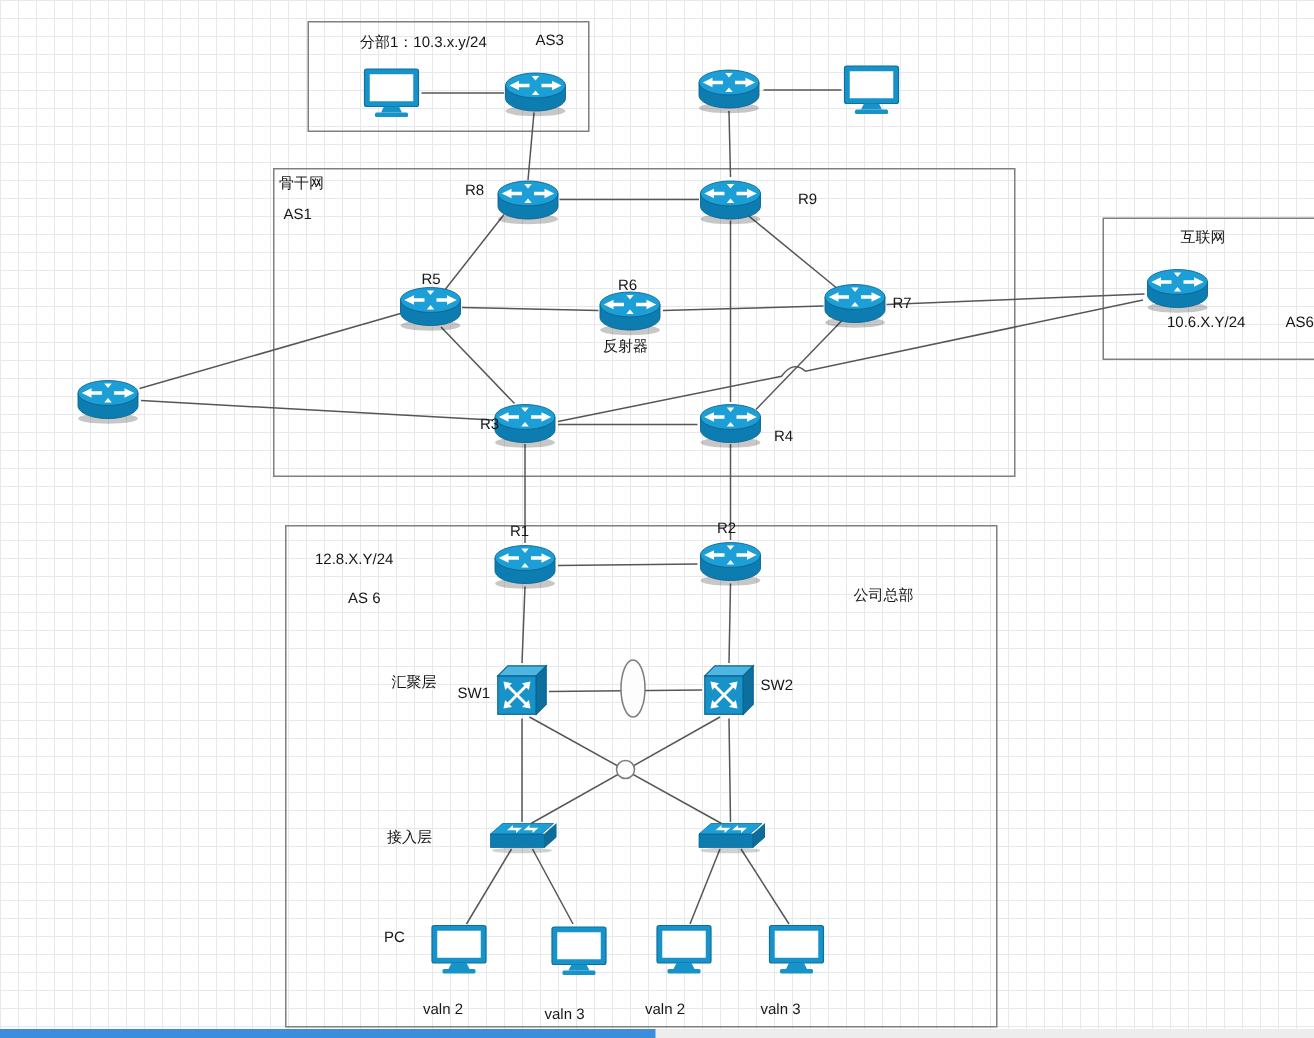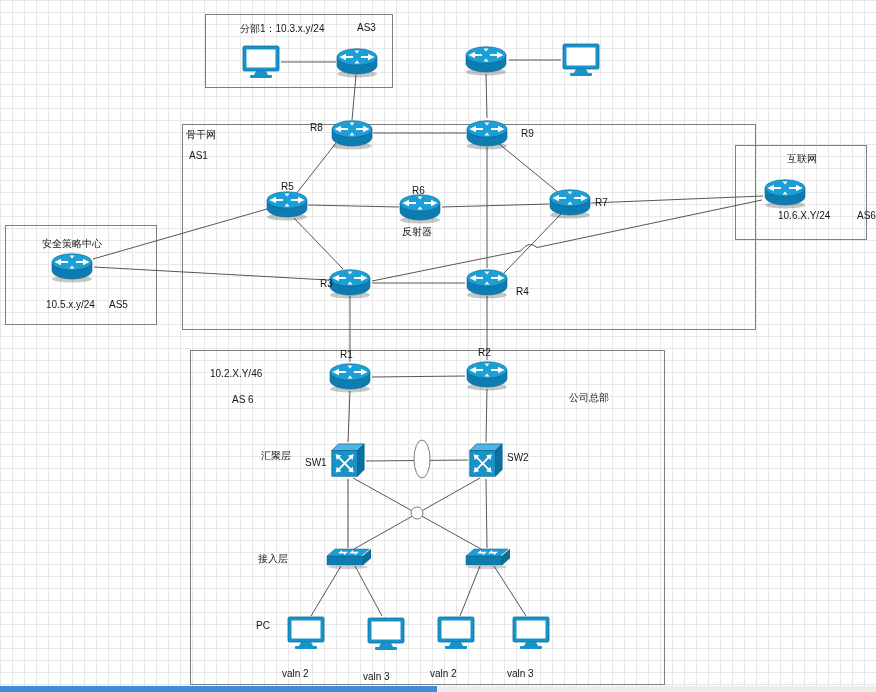--- a/index.html
+++ b/index.html
@@ -70,39 +70,34 @@
 </svg>
 
 <div id="canvas">
 
   <div class="gbox" style="left:205px;top:14px;width:188px;height:74px">
     <span class="lbl" style="left:34px;top:7px">分部1：10.3.x.y/24</span>
     <span class="lbl" style="left:151px;top:6px">AS3</span>
   </div>
 
 
-  <div class="gbox" style="left:182px;top:124px;width:574px;height:206px">
+  <div class="gbox" style="left:182px;top:112px;width:495px;height:206px">
     <span class="lbl" style="left:3px;top:3px">骨干网</span>
     <span class="lbl" style="left:6px;top:24px">AS1</span>
   </div>
 
-  <div class="gbox" style="left:735px;top:145px;width:132px;height:95px">
+  <div class="gbox" style="left:735px;top:145px;width:142px;height:95px">
     <span class="lbl" style="left:51px;top:6px">互联网</span>
     <span class="lbl" style="left:42px;top:63px">10.6.X.Y/24</span>
     <span class="lbl" style="left:121px;top:63px">AS6</span>
   </div>
 
-  <div class="gbox" style="left:5px;top:225px;width:152px;height:100px">
-    <span class="lbl" style="left:36px;top:11px">安全策略中心</span>
-    <span class="lbl" style="left:40px;top:72px">10.5.x.y/24</span>
-    <span class="lbl" style="left:103px;top:72px">AS5</span>
-  </div>
 
   <div class="gbox" style="left:190px;top:350px;width:475px;height:335px">
-    <span class="lbl" style="left:19px;top:16px">10.2.X.Y/46</span>
+    <span class="lbl" style="left:19px;top:16px">12.8.X.Y/24</span>
     <span class="lbl" style="left:41px;top:42px">AS 6</span>
     <span class="lbl" style="left:378px;top:40px">公司总部</span>
     <span class="lbl" style="left:70px;top:98px">汇聚层</span>
     <span class="lbl" style="left:67px;top:201px">接入层</span>
     <span class="lbl" style="left:65px;top:268px">PC</span>
     <span class="lbl" style="left:91px;top:316px">valn 2</span>
     <span class="lbl" style="left:172px;top:319px">valn 3</span>
     <span class="lbl" style="left:239px;top:316px">valn 2</span>
     <span class="lbl" style="left:316px;top:316px">valn 3</span>
   </div>
@@ -215,21 +210,21 @@
       <use href="#sym-monitor"></use>
     </svg>
   <svg class="node" style="left:436px;top:616px" width="40" height="34">
       <use href="#sym-monitor"></use>
     </svg>
   <svg class="node" style="left:511px;top:616px" width="40" height="34">
       <use href="#sym-monitor"></use>
     </svg>
 
   <span class="lbl" style="left:310px;top:121px">R8</span>
-  <span class="lbl" style="left:521px;top:127px">R9</span>
+  <span class="lbl" style="left:532px;top:127px">R9</span>
   <span class="lbl" style="left:281px;top:180px">R5</span>
   <span class="lbl" style="left:412px;top:184px">R6</span>
   <span class="lbl" style="left:402px;top:225px">反射器</span>
   <span class="lbl" style="left:595px;top:196px">R7</span>
   <span class="lbl" style="left:320px;top:277px">R3</span>
   <span class="lbl" style="left:516px;top:285px">R4</span>
   <span class="lbl" style="left:340px;top:348px">R1</span>
   <span class="lbl" style="left:478px;top:346px">R2</span>
   <span class="lbl" style="left:305px;top:456px">SW1</span>
   <span class="lbl" style="left:507px;top:451px">SW2</span>

